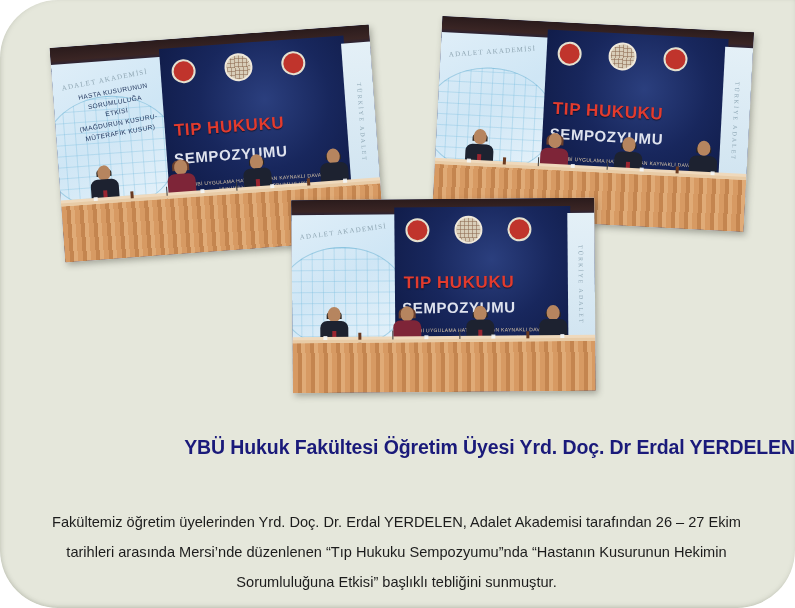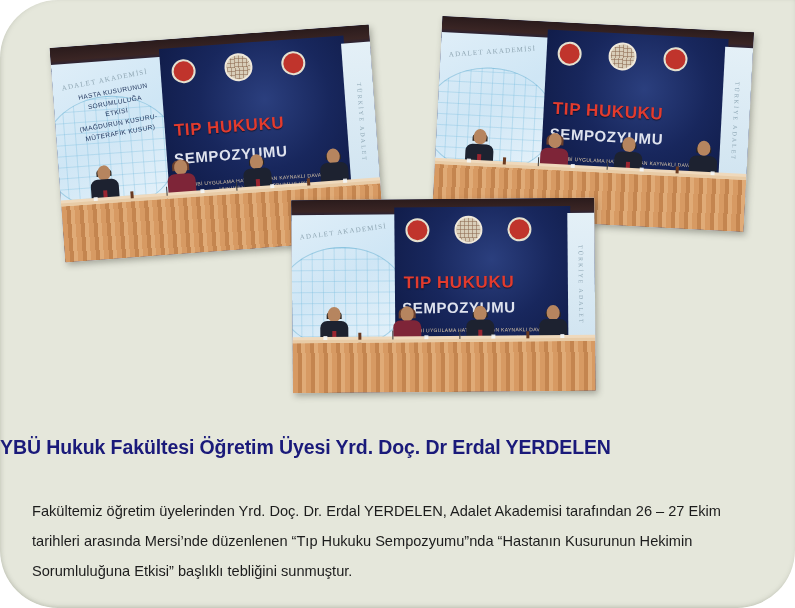--- a/index.html
+++ b/index.html
@@ -285,42 +285,42 @@
   }
   .glass { width: 4px; height: 7px; background: rgba(245,248,250,.85); }
   .bottle { width: 3px; height: 10px; background: #6a3a20; }
   .mic { width: 1px; height: 12px; background: #3a3a3a; }
 
   
   #headline {
     position: absolute;
     left: 0; right: 0;
     top: 420px;
-    text-align: left;
+    text-align: right;
     color: #1a1a7a;
     font-size: 19.5px;
     font-weight: bold;
     line-height: 1.45;
     letter-spacing: -0.1px;
     font-family: "Liberation Sans", sans-serif;
   }
   #headline .ln { display: block; }
 
   #body-copy {
     position: absolute;
     left: 28px;
     right: 30px;
     top: 493px;
     color: #1c1c1c;
     font-size: 14.6px;
     line-height: 2.05;
     text-align: left;
     font-family: "Liberation Sans", sans-serif;
   }
-  #body-copy p { margin: 4px; }
+  #body-copy p { margin: 15px; text-align: center; }
 </style>
 </head>
 <body>
 
 <div id="page-card">
 
   <div id="collage">
 
     <div class="photo" id="photo-1">
       <div class="inner">

